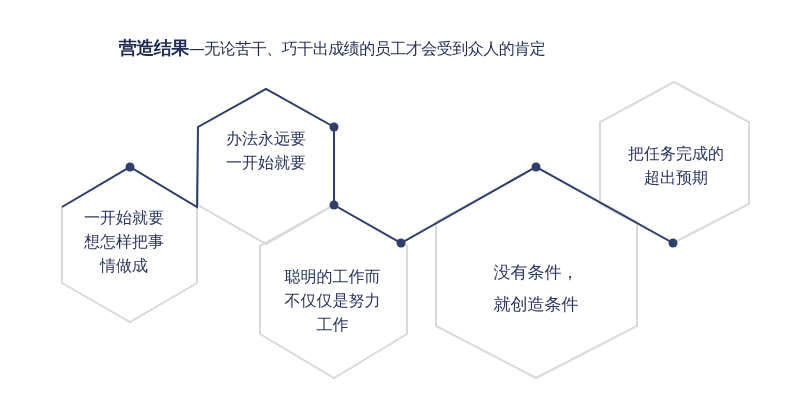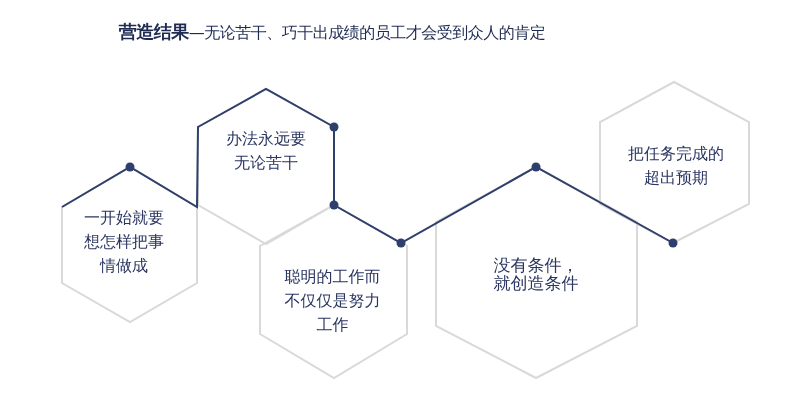--- a/index.html
+++ b/index.html
@@ -1,18 +1,18 @@
 <!DOCTYPE html>
 <html><head>
   <meta charset="utf-8">
   <style>
     html, body { margin: 0; padding: 0; background: #ffffff; }
     body { width: 800px; height: 400px; position: relative; overflow: hidden; font-family: "DejaVu Sans", sans-serif; }
     .title {
-      position: absolute; left: 0; top: 20px; width: 664px; text-align: center;
+      position: absolute; left: 0; top: 36px; width: 664px; text-align: center;
       font-size: 16px; color: #1f2b52; white-space: nowrap; letter-spacing: -0.5px;
     }
     .title .bold { font-weight: bold; font-size: 18px; }
     svg.canvas { position: absolute; left: 0; top: 0; }
     .hex-label {
       position: absolute; text-align: center; color: #2a3560;
       font-size: 16px; line-height: 24px; white-space: pre-line;
     }
   </style>
 </head>
@@ -41,20 +41,20 @@
     <circle cx="401" cy="243" r="4.5"></circle>
     <circle cx="536" cy="167" r="4.5"></circle>
     <circle cx="673" cy="243" r="4.5"></circle>
   </g>
 </svg>
 
 <div class="hex-label" style="left:62px; top:206px; width:124px;">一开始就要
 想怎样把事
 情做成</div>
 <div class="hex-label" style="left:198px; top:127px; width:136px;">办法永远要
-无论苦干</div>
+一开始就要</div>
 <div class="hex-label" style="left:244px; top:265px; width:177px;">聪明的工作而
 不仅仅是努力
 工作</div>
-<div class="hex-label" style="left:436px; top:256px; width:200px; font-size:17px; line-height:18px;">没有条件，
+<div class="hex-label" style="left:436px; top:256px; width:200px; font-size:17px; line-height:32px;">没有条件，
 就创造条件</div>
 <div class="hex-label" style="left:600px; top:142px; width:152px;">把任务完成的
 超出预期</div>
 
 </body></html>

